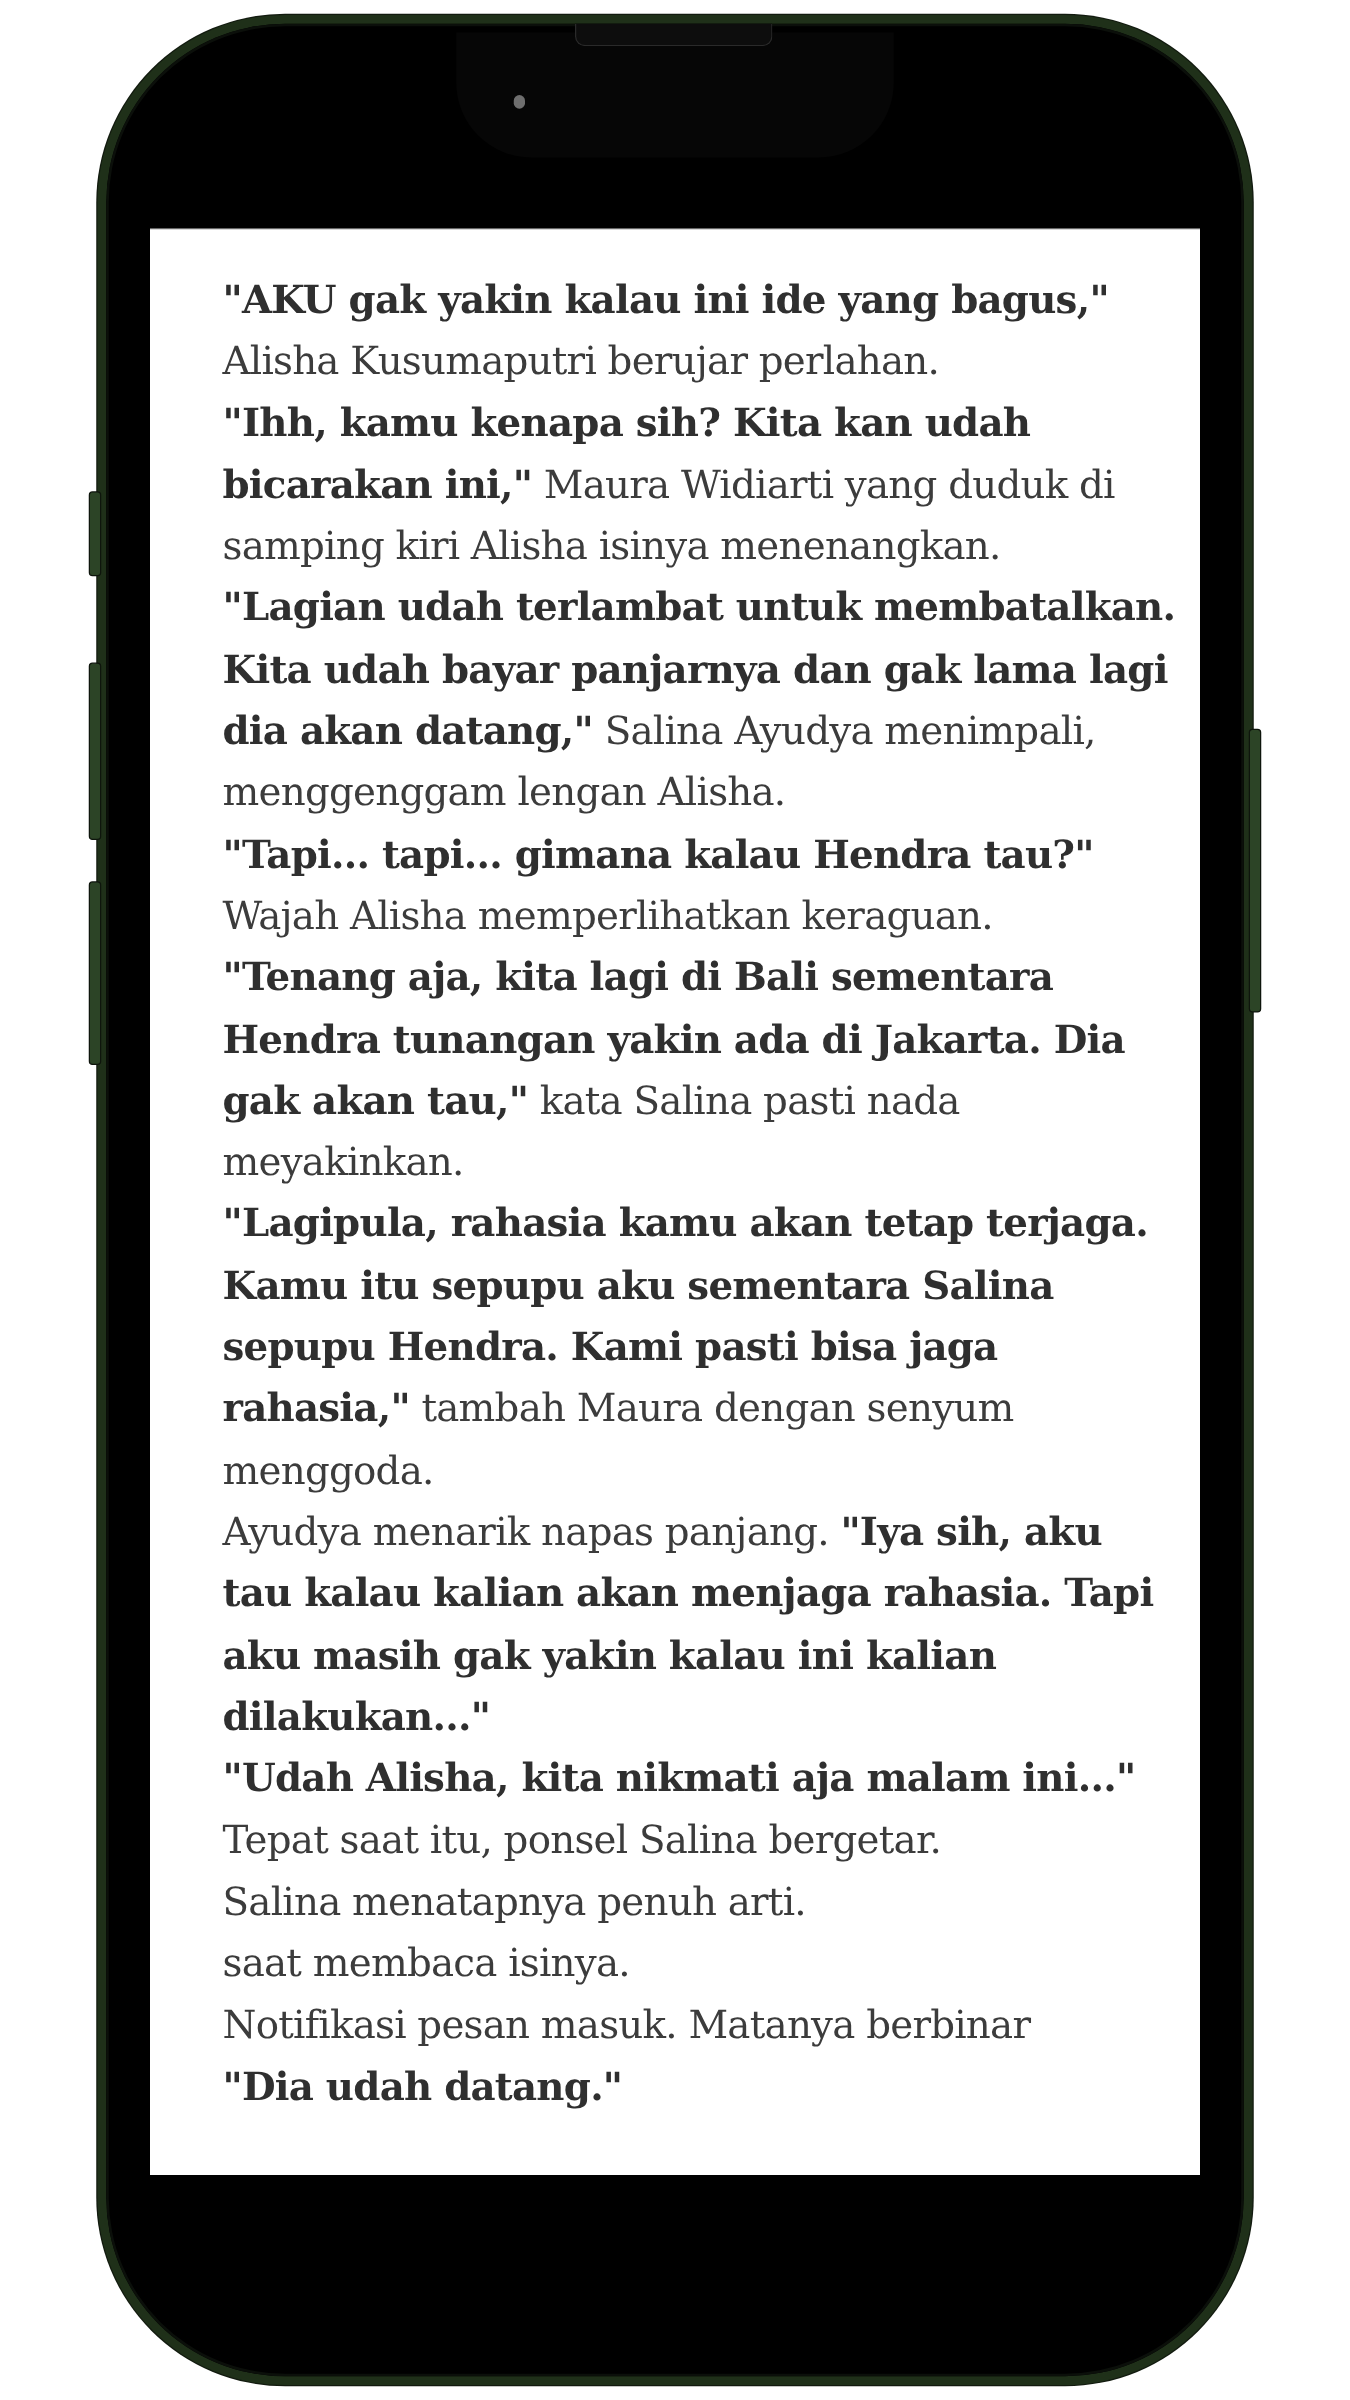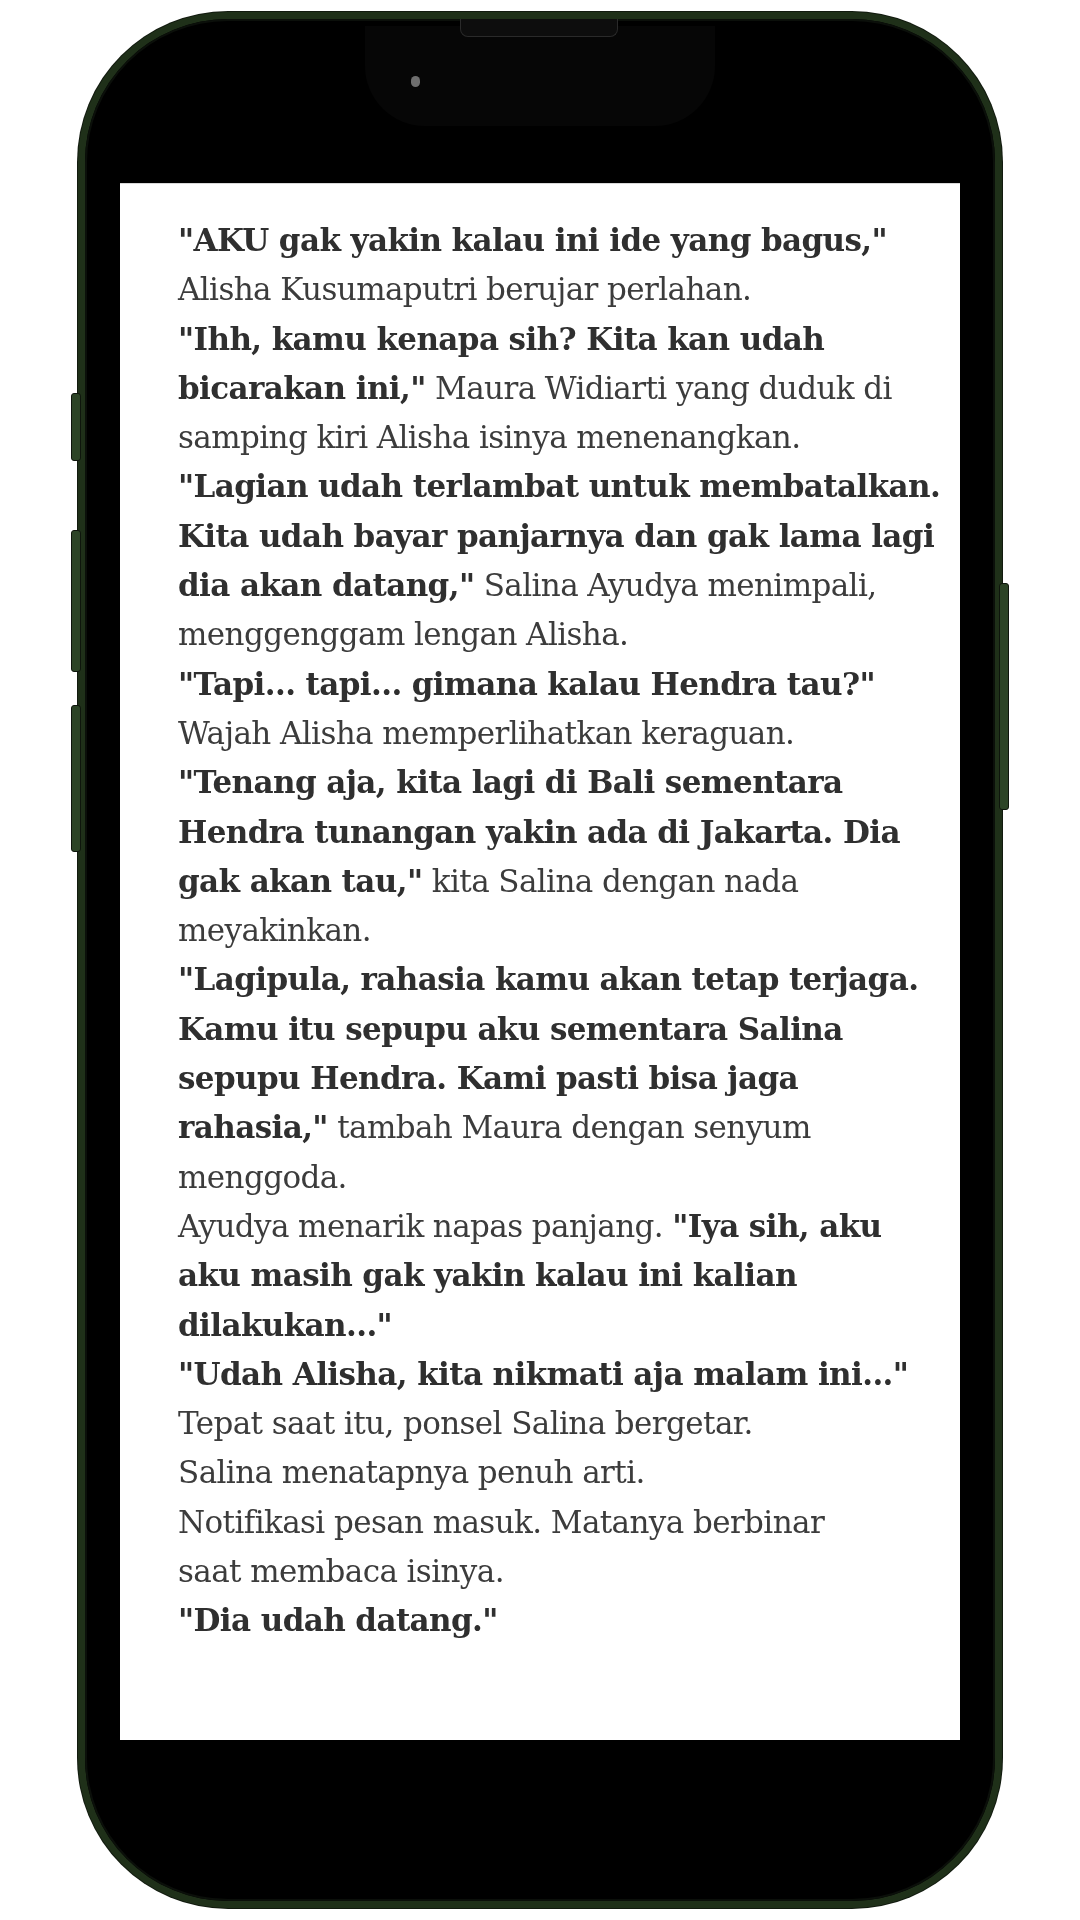--- a/index.html
+++ b/index.html
@@ -97,30 +97,31 @@
       <div class="line"><span class="b">bicarakan ini,"</span><span> Maura Widiarti yang duduk di</span></div>
       <div class="line"><span>samping kiri Alisha isinya menenangkan.</span></div>
       <div class="line"><span class="b">"Lagian udah terlambat untuk membatalkan.</span></div>
       <div class="line"><span class="b">Kita udah bayar panjarnya dan gak lama lagi</span></div>
       <div class="line"><span class="b">dia akan datang,"</span><span> Salina Ayudya menimpali,</span></div>
       <div class="line"><span>menggenggam lengan Alisha.</span></div>
       <div class="line"><span class="b">"Tapi... tapi... gimana kalau Hendra tau?"</span></div>
       <div class="line"><span>Wajah Alisha memperlihatkan keraguan.</span></div>
       <div class="line"><span class="b">"Tenang aja, kita lagi di Bali sementara</span></div>
       <div class="line"><span class="b">Hendra tunangan yakin ada di Jakarta. Dia</span></div>
-      <div class="line"><span class="b">gak akan tau,"</span><span> kita Salina dengan nada</span></div>
+      <div class="line"><span class="b">gak akan tau,"</span><span> kata Salina pasti nada</span></div>
       <div class="line"><span>meyakinkan.</span></div>
       <div class="line"><span class="b">"Lagipula, rahasia kamu akan tetap terjaga.</span></div>
       <div class="line"><span class="b">Kamu itu sepupu aku sementara Salina</span></div>
       <div class="line"><span class="b">sepupu Hendra. Kami pasti bisa jaga</span></div>
       <div class="line"><span class="b">rahasia,"</span><span> tambah Maura dengan senyum</span></div>
       <div class="line"><span>menggoda.</span></div>
       <div class="line"><span>Ayudya menarik napas panjang. </span><span class="b">"Iya sih, aku</span></div>
+      <div class="line"><span class="b">tau kalau kalian akan menjaga rahasia. Tapi</span></div>
       <div class="line"><span class="b">aku masih gak yakin kalau ini kalian</span></div>
       <div class="line"><span class="b">dilakukan..."</span></div>
       <div class="line"><span class="b">"Udah Alisha, kita nikmati aja malam ini..."</span></div>
       <div class="line"><span>Tepat saat itu, ponsel Salina bergetar.</span></div>
       <div class="line"><span>Salina menatapnya penuh arti.</span></div>
+      <div class="line"><span>saat membaca isinya.</span></div>
       <div class="line"><span>Notifikasi pesan masuk. Matanya berbinar</span></div>
-      <div class="line"><span>saat membaca isinya.</span></div>
       <div class="line"><span class="b">"Dia udah datang."</span></div>
     </div>
 </div>
 
 </body></html>

